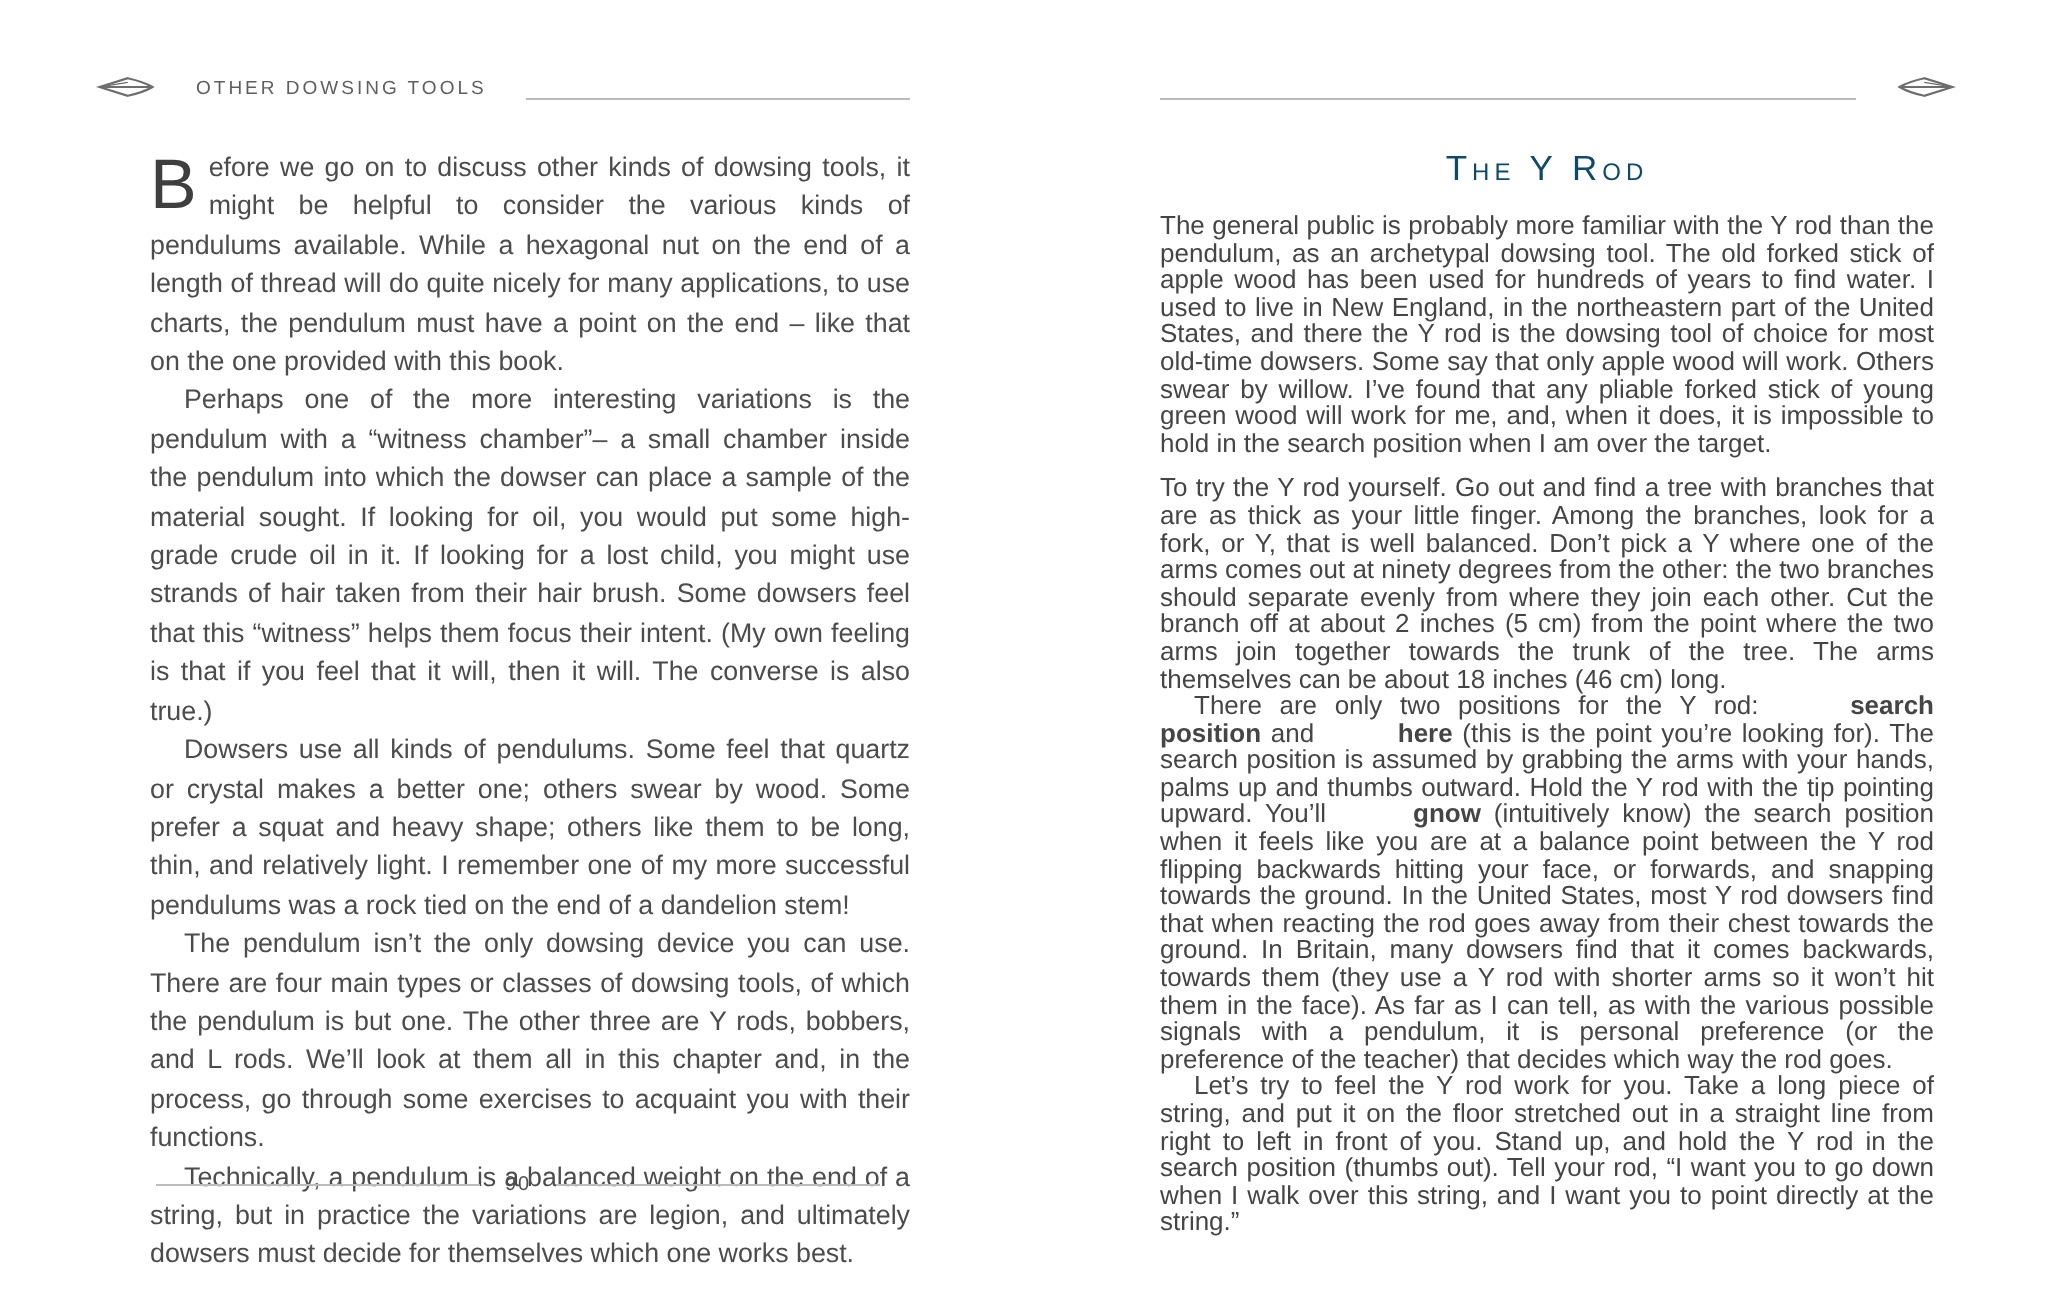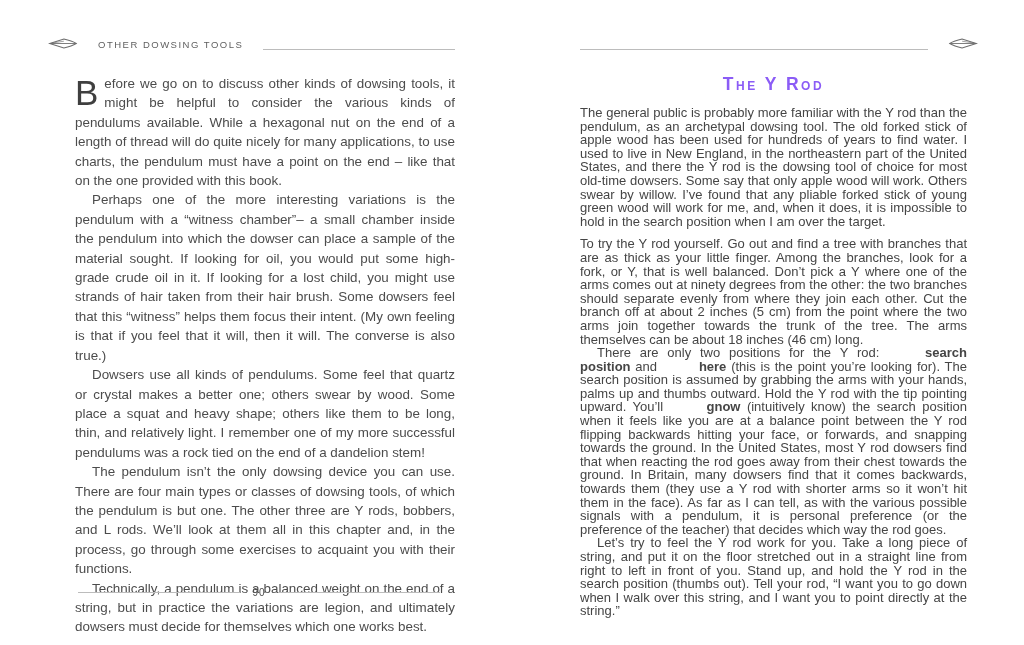--- a/index.html
+++ b/index.html
@@ -21,22 +21,22 @@
   .pagenum{font-size:10px;color:#4f4f4f;letter-spacing:1px;}
 
   
   .body-left{position:absolute;left:75px;top:74px;width:380px;
     font-size:13.4px;line-height:19.4px;color:#4c4c4c;text-align:justify;}
   .body-left p{margin:0;}
   .dropcap{float:left;font-size:35px;line-height:30px;padding:4px 6px 0 0;color:#3f3f3f;}
 
   
   .section-title{position:absolute;left:580px;top:74px;width:387px;margin:0;
-    text-align:center;font-variant:small-caps;font-weight:700;font-size:17.5px;
-    letter-spacing:2.5px;color:#8b5cf6;}
+    text-align:center;font-variant:small-caps;font-weight:400;font-size:17.5px;
+    letter-spacing:2.5px;color:#0c4a6e;}
   .body-right{position:absolute;left:580px;top:106px;width:387px;
     font-size:13px;line-height:13.6px;color:#454545;text-align:justify;}
   .body-right p{margin:0;}
 
   .ind{text-indent:17px;}
   .it{}
   .sp{margin-top:9px !important;}
   .b{font-weight:bold;margin-left:37px;}
 </style>
 </head>
@@ -52,21 +52,21 @@
     </svg>
     <span class="header-label">OTHER DOWSING TOOLS</span>
     <span class="rule"></span>
   </div>
 
   <div class="body-left">
     <p>
       <span class="dropcap">B</span><span>efore we go on to discuss other kinds of dowsing tools, it might be helpful to consider the various kinds of pendulums available. While a hexagonal nut on the end of a length of thread will do quite nicely for many applications, to use charts, the pendulum must have a point on the end – like that on the one provided with this book.</span>
     </p>
     <p class="ind">Perhaps one of the more interesting variations is the pendulum with a “witness chamber”– a small chamber inside the pendulum into which the dowser can place a sample of the material sought. If looking for oil, you would put some high-grade crude oil in it. If looking for a lost child, you might use strands of hair taken from their hair brush. Some dowsers feel that this “witness” helps them focus their intent. (My own feeling is that if you feel that it will, then it will. The converse is also true.)</p>
-    <p class="ind">Dowsers use all kinds of pendulums. Some feel that quartz or crystal makes a better one; others swear by wood. Some place a squat and heavy shape; others like them to be long, thin, and relatively light. I remember one of my more successful pendulums was a rock tied on the end of a dandelion stem!</p>
+    <p class="ind">Dowsers use all kinds of pendulums. Some feel that quartz or crystal makes a better one; others swear by wood. Some prefer a squat and heavy shape; others like them to be long, thin, and relatively light. I remember one of my more successful pendulums was a rock tied on the end of a dandelion stem!</p>
     <p class="ind">The pendulum isn’t the only dowsing device you can use. There are four main types or classes of dowsing tools, of which the pendulum is but one. The other three are Y rods, bobbers, and L rods. We’ll look at them all in this chapter and, in the process, go through some exercises to acquaint you with their functions.</p>
     <p class="ind">Technically, a pendulum is a balanced weight on the end of a string, but in practice the variations are legion, and ultimately dowsers must decide for themselves which one works best.</p>
   </div>
 
   <div class="page-footer left">
     <span class="rule"></span>
     <span class="pagenum">90</span>
     <span class="rule"></span>
   </div>
 

